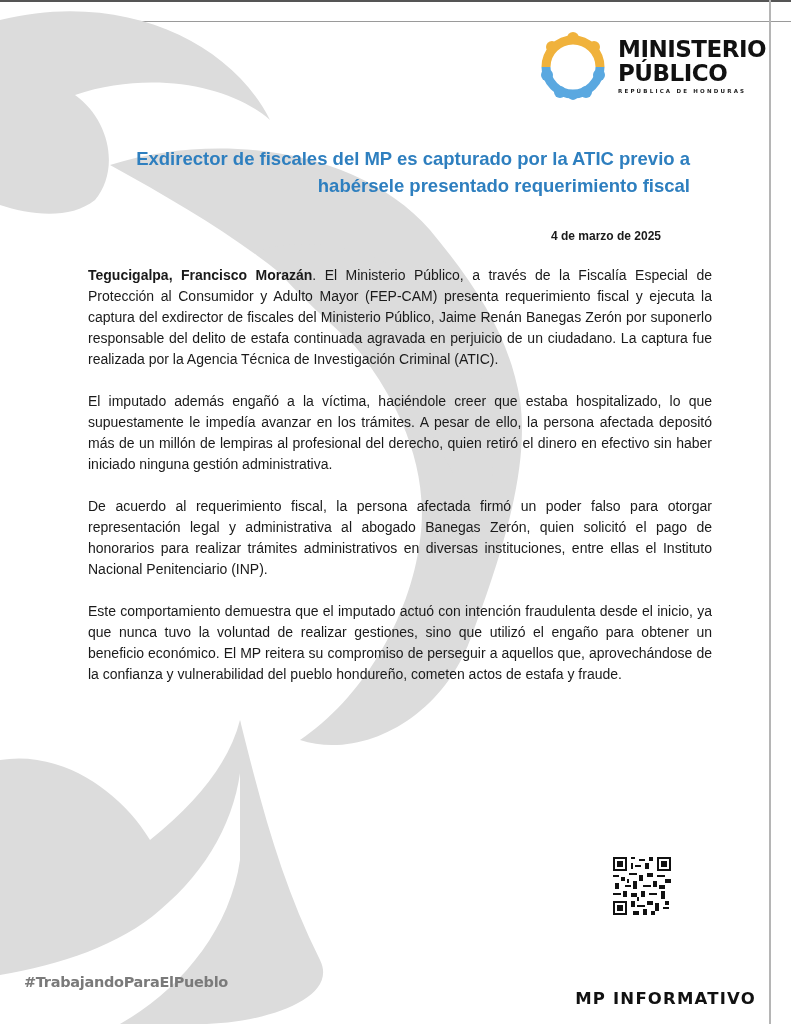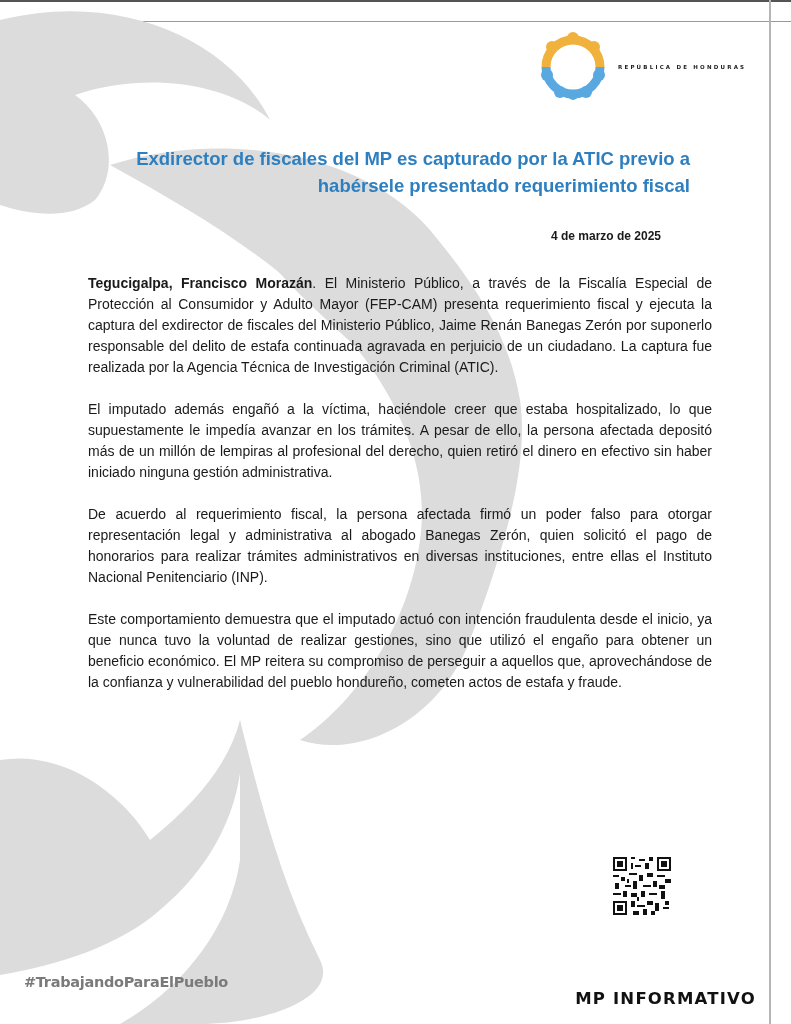--- a/index.html
+++ b/index.html
@@ -9,21 +9,21 @@
   .right-line { position:absolute; left:769px; top:0; width:2px; height:1024px; background:#b5b5b5; }
   .watermark { position:absolute; left:0; top:0; width:791px; height:1024px; z-index:0; }
   .logo { position:absolute; left:538px; top:28px; width:230px; height:75px; z-index:2; display:flex; align-items:center; }
   .logo-mark { width:70px; height:70px; }
   .logo-text { margin-left:10px; display:flex; flex-direction:column; }
   .logo-line1, .logo-line2 { font-family:"DejaVu Sans", sans-serif; font-weight:bold; font-size:23px; line-height:24px; color:#111; letter-spacing:-0.5px; }
   .logo-sub { font-family:"DejaVu Sans", sans-serif; font-weight:bold; font-size:5.5px; letter-spacing:2.2px; color:#222; margin-top:3px; }
   .title { position:absolute; left:100px; top:133px; width:590px; text-align:right; z-index:2; font-family:"Liberation Sans", sans-serif; font-weight:bold; color:#2e7fbf; font-size:18.5px; line-height:27px; }
   .date { position:absolute; left:500px; top:229px; width:212px; text-align:center; z-index:2; font-weight:bold; font-size:12px; color:#1a1a1a; }
   .body { position:absolute; left:88px; top:257px; width:624px; z-index:2; font-size:14px; line-height:21px; color:#1a1a1a; }
-  .body p { margin:16px 0 21px 0; text-align:justify; }
+  .body p { margin:8px 0 21px 0; text-align:justify; }
   .body b { font-weight:bold; }
   .qr { position:absolute; left:613px; top:857px; width:58px; height:58px; z-index:2; }
   .hashtags { position:absolute; left:16px; top:970px; z-index:2; font-family:"DejaVu Sans", sans-serif; font-weight:bold; font-size:14.5px; line-height:24px; color:#7a7a7a; letter-spacing:-0.3px;margin-left:8px; }
   .footer-brand { position:absolute; left:534px; top:989px; width:222px; z-index:2; font-family:"DejaVu Sans", sans-serif; font-weight:bold; font-size:16.5px; letter-spacing:1.2px; color:#111; text-align:right; }
 </style>
 </head>
 <body>
 
 <div class="top-line-1"></div>
 <div class="top-line-2"></div>
@@ -53,20 +53,22 @@
     <g fill="#5aa8e0">
       <circle cx="9" cy="44" r="6"></circle>
       <circle cx="61" cy="44" r="6"></circle>
       <circle cx="22" cy="61" r="6"></circle>
       <circle cx="48" cy="61" r="6"></circle>
       <circle cx="35" cy="64" r="5"></circle>
     </g>
     <circle cx="35" cy="36" r="20" fill="#ffffff"></circle>
   </svg>
   <div class="logo-text">
+    <span class="logo-line1">MINISTERIO</span>
+    <span class="logo-line2">PÚBLICO</span>
     <span class="logo-sub">REPÚBLICA DE HONDURAS</span>
   </div>
 </div>
 
 <h1 class="title">Exdirector de fiscales del MP es capturado por la ATIC previo a habérsele presentado requerimiento fiscal</h1>
 
 <div class="date">4 de marzo de 2025</div>
 
 <div class="body">
   <p><b>Tegucigalpa, Francisco Morazán</b><span>. El Ministerio Público, a través de la Fiscalía Especial de Protección al Consumidor y Adulto Mayor (FEP-CAM) presenta requerimiento fiscal y ejecuta la captura del exdirector de fiscales del Ministerio Público, Jaime Renán Banegas Zerón por suponerlo responsable del delito de estafa continuada agravada en perjuicio de un ciudadano. La captura fue realizada por la Agencia Técnica de Investigación Criminal (ATIC).</span></p>

